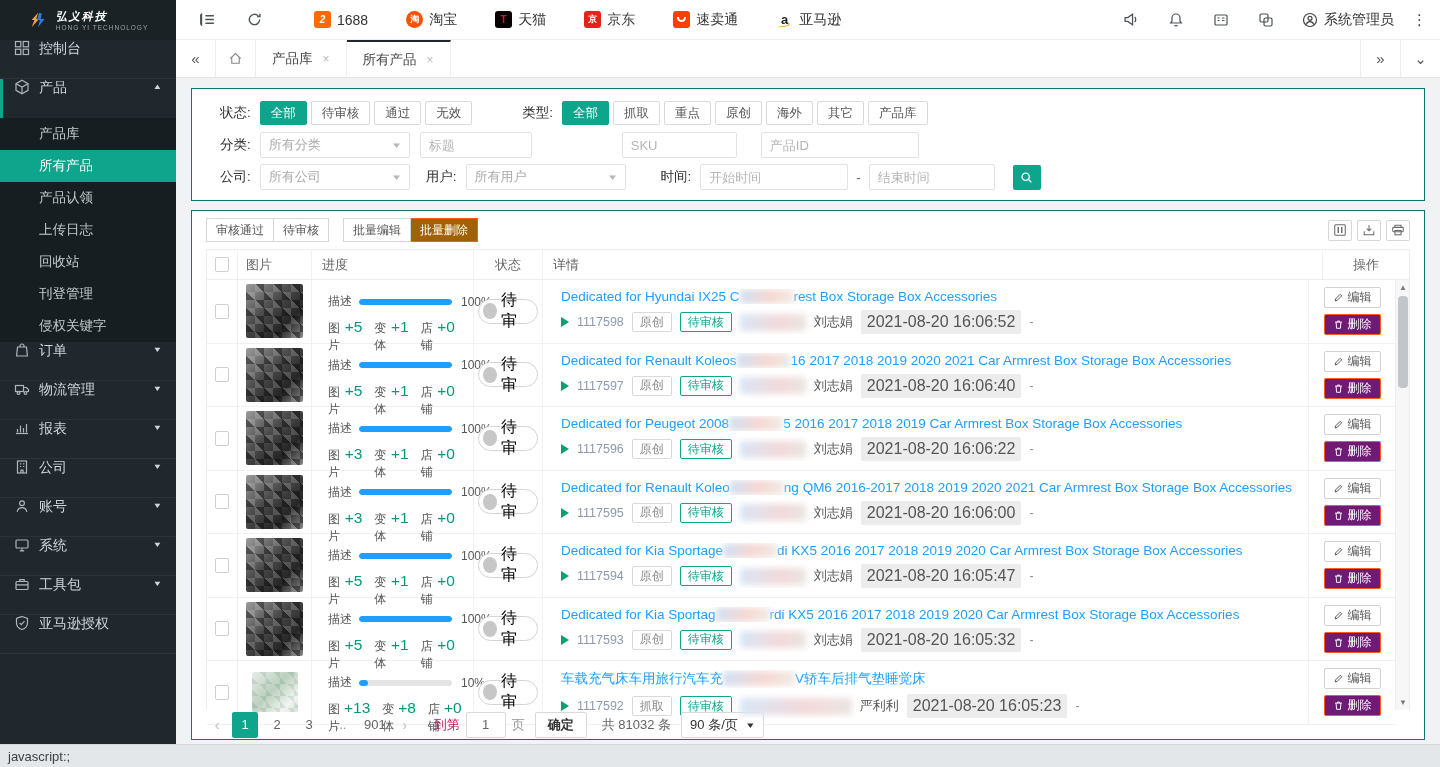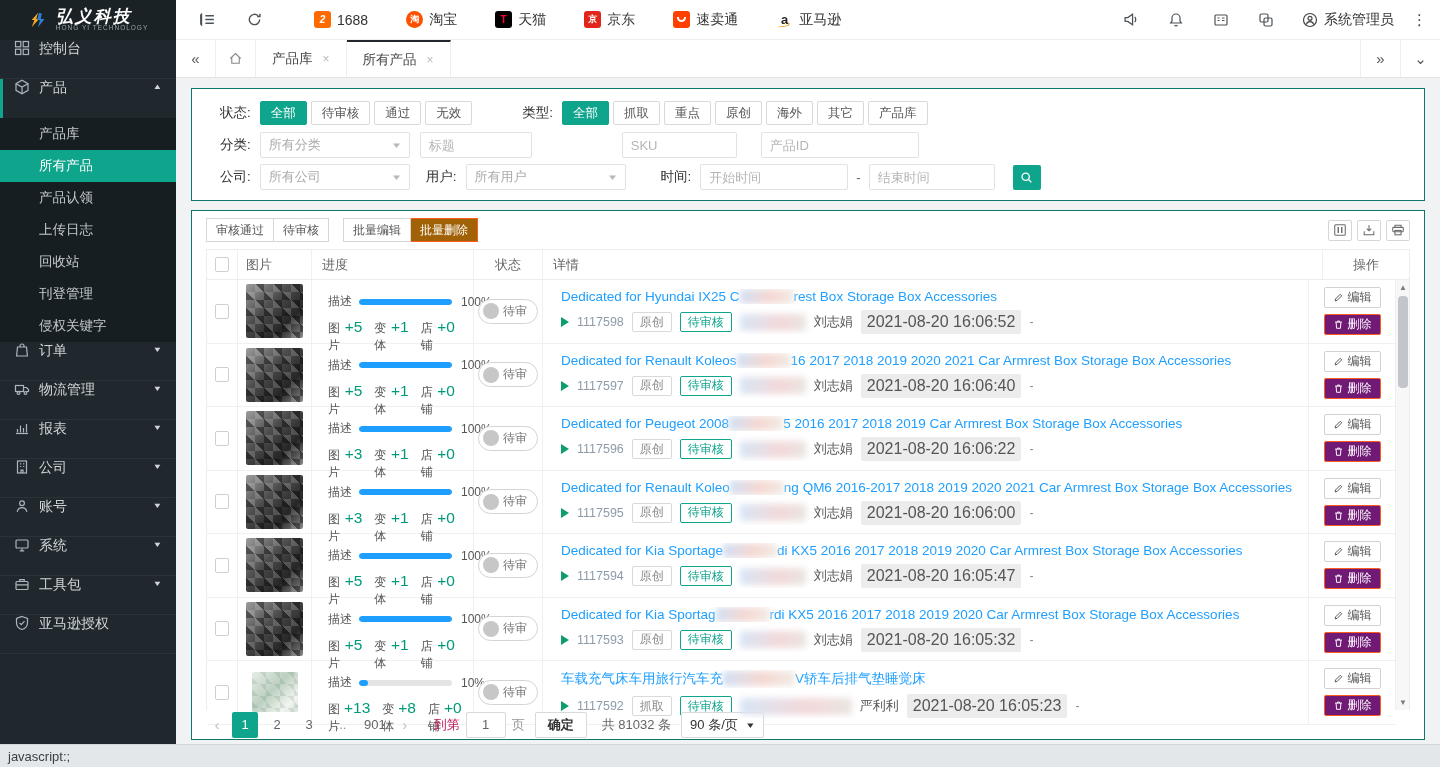--- a/index.html
+++ b/index.html
@@ -3,21 +3,21 @@
 <meta charset="utf-8">
 <style>
   *{box-sizing:border-box;margin:0;padding:0;font-family:"Liberation Sans","DejaVu Sans",sans-serif;}
   html,body{width:1440px;height:767px;overflow:hidden;background:#f0f2f3;}
   .app{display:flex;width:1440px;height:744px;}
 
   
   .sidebar{width:176px;height:744px;background:#20282d;flex:none;display:flex;flex-direction:column;overflow:hidden;}
   .logo{height:40px;display:flex;align-items:center;justify-content:center;gap:6px;background:#1b2226;flex:none;}
   .logo-mark{display:flex;align-items:center;}
-  .logo-txt .cn{color:#fff;font-size:17px;font-weight:bold;font-style:italic;letter-spacing:2px;line-height:15px;}
+  .logo-txt .cn{color:#fff;font-size:11px;font-weight:bold;font-style:italic;letter-spacing:2px;line-height:15px;}
   .logo-txt .en{color:#9aa3a8;font-size:6.5px;letter-spacing:1px;line-height:8px;}
   .menu{flex:1;}
   .mitem{height:39px;display:flex;padding:0 14px;color:#cfd5d9;font-size:14px;cursor:pointer;border-bottom:1px solid #2a3338;position:relative;}
   .mitem .micon{width:16px;height:16px;margin-right:9px;color:#aeb6bb;flex:none;display:flex;}
   .mitem .caret{margin-left:auto;font-size:9px;color:#cfd5d9;transform:scale(1.1,.85);}
   .mitem.expanded{border-left:3px solid #0fa48c;padding-left:11px;border-bottom:none;}
   .submenu{background:#171e22;}
   .sitem{height:32px;display:flex;align-items:center;padding-left:39px;color:#c3cacE;font-size:13.5px;cursor:pointer;}
   .sitem.active{background:#0fa48c;color:#fff;}
 
@@ -111,21 +111,21 @@
        linear-gradient(135deg,#e7ece8,#bcd0bf 45%,#f2f4f1 80%,#d7e0d8);}
   .pwrap{padding:13px 2px 0 8px;}
   .pline1{display:flex;align-items:center;gap:7px;}
   .plab{font-size:12px;color:#555;flex:none;}
   .pbar{width:93px;height:6px;border-radius:3px;background:#e4e4e4;overflow:hidden;flex:none;}
   .pfill{height:6px;border-radius:3px;background:#1e9fff;}
   .ppct{font-size:12px;color:#555;margin-left:2px;}
   .pline2{display:flex;align-items:baseline;margin-top:8px;gap:4px;}
   .pline2 .lab{font-size:12px;color:#555;}
   .pline2 .num{font-size:15.5px;color:#009a7b;margin-right:8px;font-weight:500;}
-  .pill{height:25px;min-width:60px;border:1px solid #d4d4d4;border-radius:13px;background:#fff;display:flex;align-items:center;gap:4px;padding:0 8px 0 4px;color:#737373;font-size:12px;}
+  .pill{height:25px;min-width:60px;border:1px solid #d4d4d4;border-radius:13px;background:#fff;display:flex;align-items:center;gap:4px;padding:0 8px 0 4px;color:#000000;font-size:16px;}
   .pill i{width:16px;height:16px;border-radius:50%;background:#c7c7c7;display:block;}
   .dwrap{padding:9px 4px 0 10px;overflow:hidden;}
   .dtitle{font-size:13.5px;color:#1e9fff;white-space:nowrap;overflow:hidden;cursor:pointer;}
   .redact{display:inline-block;height:15px;width:54px;border-radius:2px;vertical-align:-3px;background:linear-gradient(100deg,#cfe0f5,#f6d8d2 55%,#f1ece7);filter:blur(3px);}
   .redact.meta{height:17px;width:66px;vertical-align:-4px;background:linear-gradient(100deg,#d7e6f7,#f3d9d9 60%,#e9e6e2);}
   .redact.w{width:72px;}
   .redact.mw{width:112px;}
   .dmeta{display:flex;align-items:center;margin-top:6px;gap:8px;white-space:nowrap;}
   .play{width:0;height:0;border-left:8px solid #0d9d6f;border-top:5px solid transparent;border-bottom:5px solid transparent;flex:none;}
   .pid{font-size:12.5px;color:#8d9ba9;}

